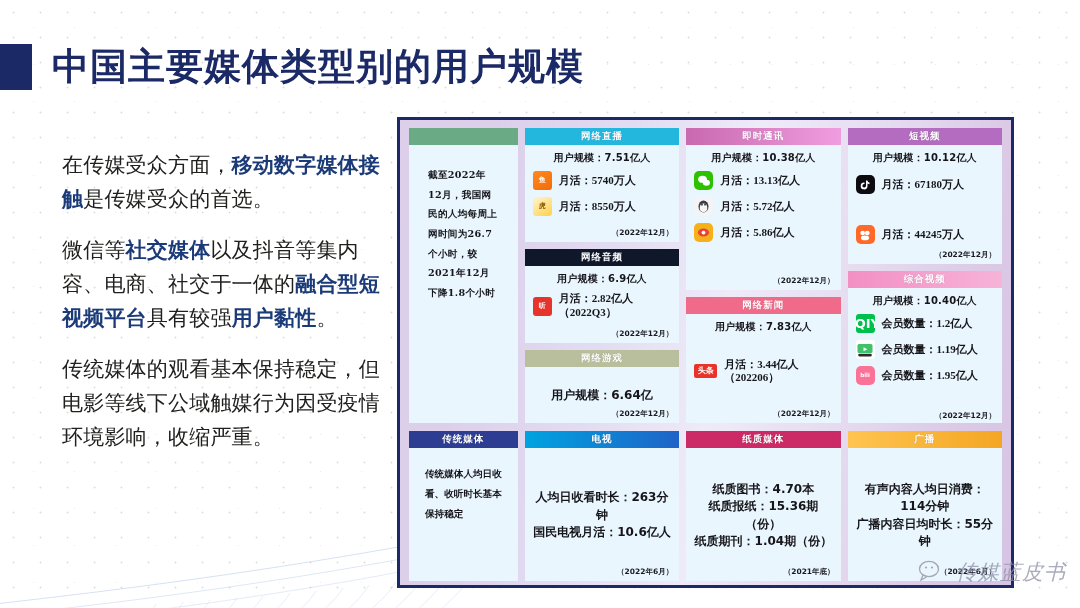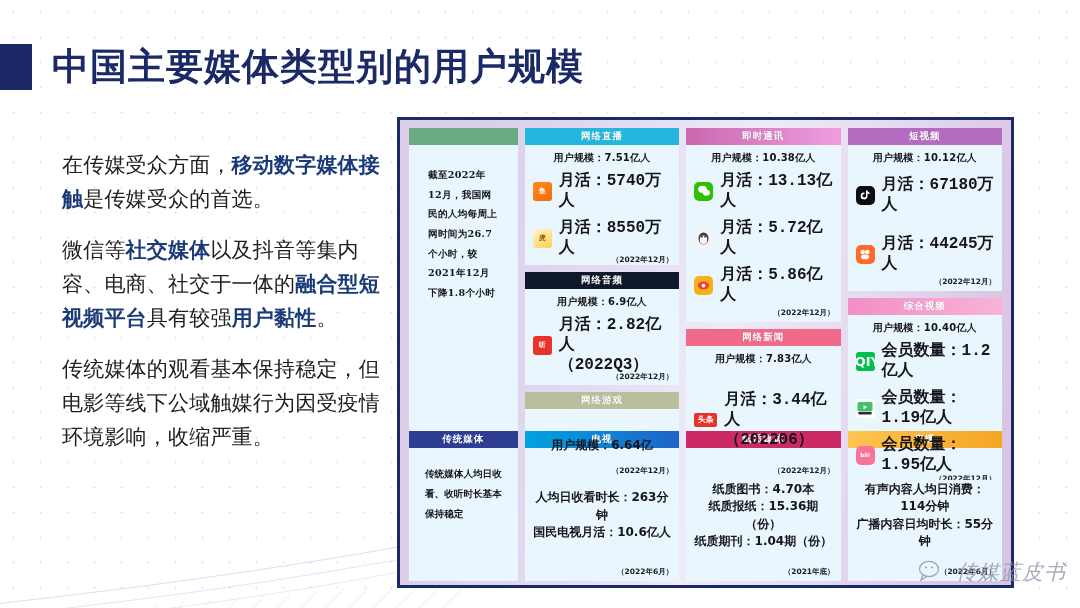--- a/index.html
+++ b/index.html
@@ -131,24 +131,24 @@
     margin-bottom: 6px;
     letter-spacing: 0.2px;
   }
   .metric-row {
     display: flex; align-items: center;
     gap: 7px;
     margin-bottom: 7px;
     padding-left: 1px;
   }
   .metric-row .mtext {
-    font-size: 16px;
+    font-size: 11px;
     font-weight: bold;
     color: #15151a;
-    font-family: Liberation Mono, monospace;
+    font-family: Liberation Serif, serif;
     line-height: 1.25;
   }
   .stamp {
     position: absolute;
     right: 6px; bottom: 4px;
     font-size: 7.5px;
     font-weight: bold;
     color: #1a1a22;
     font-family: "DejaVu Sans", sans-serif;
   }
@@ -394,21 +394,21 @@
         <div class="card-body">
           <div class="metric-main">用户规模：10.12亿人</div>
           <div class="metric-row" style="margin-top:4px">
             <span class="ico ico-douyin">
               <svg width="12" height="12" viewBox="0 0 24 24">
                   <path d="M14 3v10.5a3.6 3.6 0 1 1-3-3.55V7.2a6.8 6.8 0 1 0 6 6.75V9.2a7.6 7.6 0 0 0 4 1.2V7.2A4.6 4.6 0 0 1 17 3z" fill="#fff"></path>
                 </svg>
             </span>
             <span class="mtext">月活：67180万人</span>
           </div>
-          <div class="metric-row" style="margin-top:12px">
+          <div class="metric-row" style="margin-top:24px">
             <span class="ico ico-kuaishou">
               <svg width="14" height="14" viewBox="0 0 24 24">
                   <circle cx="8" cy="8.5" r="4" fill="#fff"></circle>
                   <circle cx="16" cy="8.5" r="4" fill="#fff"></circle>
                   <ellipse cx="12" cy="17" rx="7" ry="4" fill="#fff"></ellipse>
                 </svg>
             </span>
             <span class="mtext">月活：44245万人</span>
           </div>
           <div class="stamp">（2022年12月）</div>

